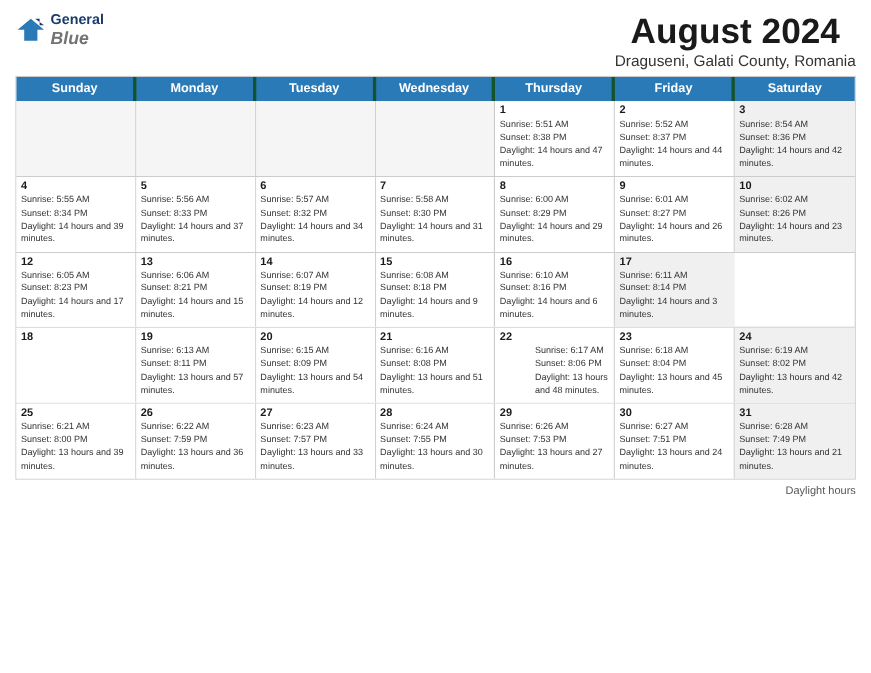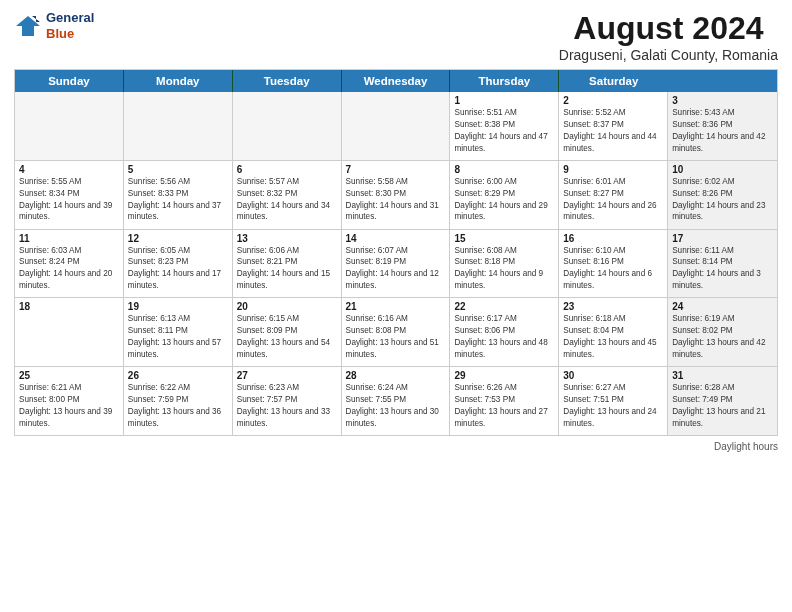--- a/index.html
+++ b/index.html
@@ -54,21 +54,21 @@
       display: grid;
       grid-template-columns: repeat(7, 1fr);
       background: #2a7ab8;
     }
     .cal-header-cell {
       color: #fff;
       font-size: 11.5px;
       font-weight: bold;
       text-align: center;
       padding: 5px 2px;
-      border-right: 1px solid #14532d;
+      border-right: 3px solid #14532d;
     }
     .cal-header-cell:last-child { border-right: none; }
     .cal-body {
       flex: 1;
       display: flex;
       flex-direction: column;
     }
     .cal-row {
       display: grid;
       grid-template-columns: repeat(7, 1fr);
@@ -109,36 +109,37 @@
 
 <div class="page">
   <div class="header">
     <div class="logo">
       <svg class="logo-icon" viewBox="0 0 28 28">
         <polygon points="14,4 26,14 20,14 20,24 8,24 8,14 2,14" fill="#2a7ab8"></polygon>
         <polygon points="18,4 26,10 22,10 22,4" fill="#1a3a6b"></polygon>
       </svg>
       <div>
         <div style="font-size:13px;font-weight:bold;color:#1a3a6b;line-height:1.2;">General</div>
-        <div style="font-size:13px;font-weight:bold;color:#c2410c;line-height:1.2;">Blue</div>
+        <div style="font-size:16px;font-weight:bold;color:#737373;line-height:1.2;font-style:italic;">Blue</div>
       </div>
     </div>
     <div class="title-block">
       <div class="main-title">August 2024</div>
       <div class="subtitle">Draguseni, Galati County, Romania</div>
     </div>
   </div>
 
   <div class="calendar">
     <div class="cal-header">
     <div class="cal-header-cell">Sunday</div>
         <div class="cal-header-cell">Monday</div>
         <div class="cal-header-cell">Tuesday</div>
         <div class="cal-header-cell">Wednesday</div>
         <div class="cal-header-cell">Thursday</div>
+        <div class="cal-header-cell">Friday</div>
         <div class="cal-header-cell">Saturday</div>
       </div>
     <div class="cal-body">
     <div class="cal-row">
           <div class="cal-cell empty"></div>
           <div class="cal-cell empty"></div>
           <div class="cal-cell empty"></div>
           <div class="cal-cell empty"></div>
           <div class="cal-cell">
             <div class="day-num">1</div>
@@ -147,21 +148,21 @@
 Daylight: 14 hours and 47 minutes.</div>
           </div>
           <div class="cal-cell">
             <div class="day-num">2</div>
             <div class="day-info" style="white-space: pre-line;">Sunrise: 5:52 AM
 Sunset: 8:37 PM
 Daylight: 14 hours and 44 minutes.</div>
           </div>
           <div class="cal-cell shaded">
             <div class="day-num">3</div>
-            <div class="day-info" style="white-space: pre-line;">Sunrise: 5:43 AM
+            <div class="day-info" style="white-space: pre-line;">Sunrise: 8:54 AM
 Sunset: 8:36 PM
 Daylight: 14 hours and 42 minutes.</div>
           </div>
         </div>
         <div class="cal-row">
           <div class="cal-cell">
             <div class="day-num">4</div>
             <div class="day-info" style="white-space: pre-line;">Sunrise: 5:55 AM
 Sunset: 8:34 PM
 Daylight: 14 hours and 39 minutes.</div>
@@ -198,26 +199,20 @@
           </div>
           <div class="cal-cell shaded">
             <div class="day-num">10</div>
             <div class="day-info" style="white-space: pre-line;">Sunrise: 6:02 AM
 Sunset: 8:26 PM
 Daylight: 14 hours and 23 minutes.</div>
           </div>
         </div>
         <div class="cal-row">
           <div class="cal-cell">
-            <div class="day-num">11</div>
-            <div class="day-info" style="white-space: pre-line;">Sunrise: 6:03 AM
-Sunset: 8:24 PM
-Daylight: 14 hours and 20 minutes.</div>
-          </div>
-          <div class="cal-cell">
             <div class="day-num">12</div>
             <div class="day-info" style="white-space: pre-line;">Sunrise: 6:05 AM
 Sunset: 8:23 PM
 Daylight: 14 hours and 17 minutes.</div>
           </div>
           <div class="cal-cell">
             <div class="day-num">13</div>
             <div class="day-info" style="white-space: pre-line;">Sunrise: 6:06 AM
 Sunset: 8:21 PM
 Daylight: 14 hours and 15 minutes.</div>
@@ -264,21 +259,21 @@
 Daylight: 13 hours and 54 minutes.</div>
           </div>
           <div class="cal-cell">
             <div class="day-num">21</div>
             <div class="day-info" style="white-space: pre-line;">Sunrise: 6:16 AM
 Sunset: 8:08 PM
 Daylight: 13 hours and 51 minutes.</div>
           </div>
           <div class="cal-cell">
             <div class="day-num">22</div>
-            <div class="day-info" style="white-space: pre-line;">Sunrise: 6:17 AM
+            <div class="day-info" style="white-space: pre-line; margin-left: 32px;">Sunrise: 6:17 AM
 Sunset: 8:06 PM
 Daylight: 13 hours and 48 minutes.</div>
           </div>
           <div class="cal-cell">
             <div class="day-num">23</div>
             <div class="day-info" style="white-space: pre-line;">Sunrise: 6:18 AM
 Sunset: 8:04 PM
 Daylight: 13 hours and 45 minutes.</div>
           </div>
           <div class="cal-cell shaded">

